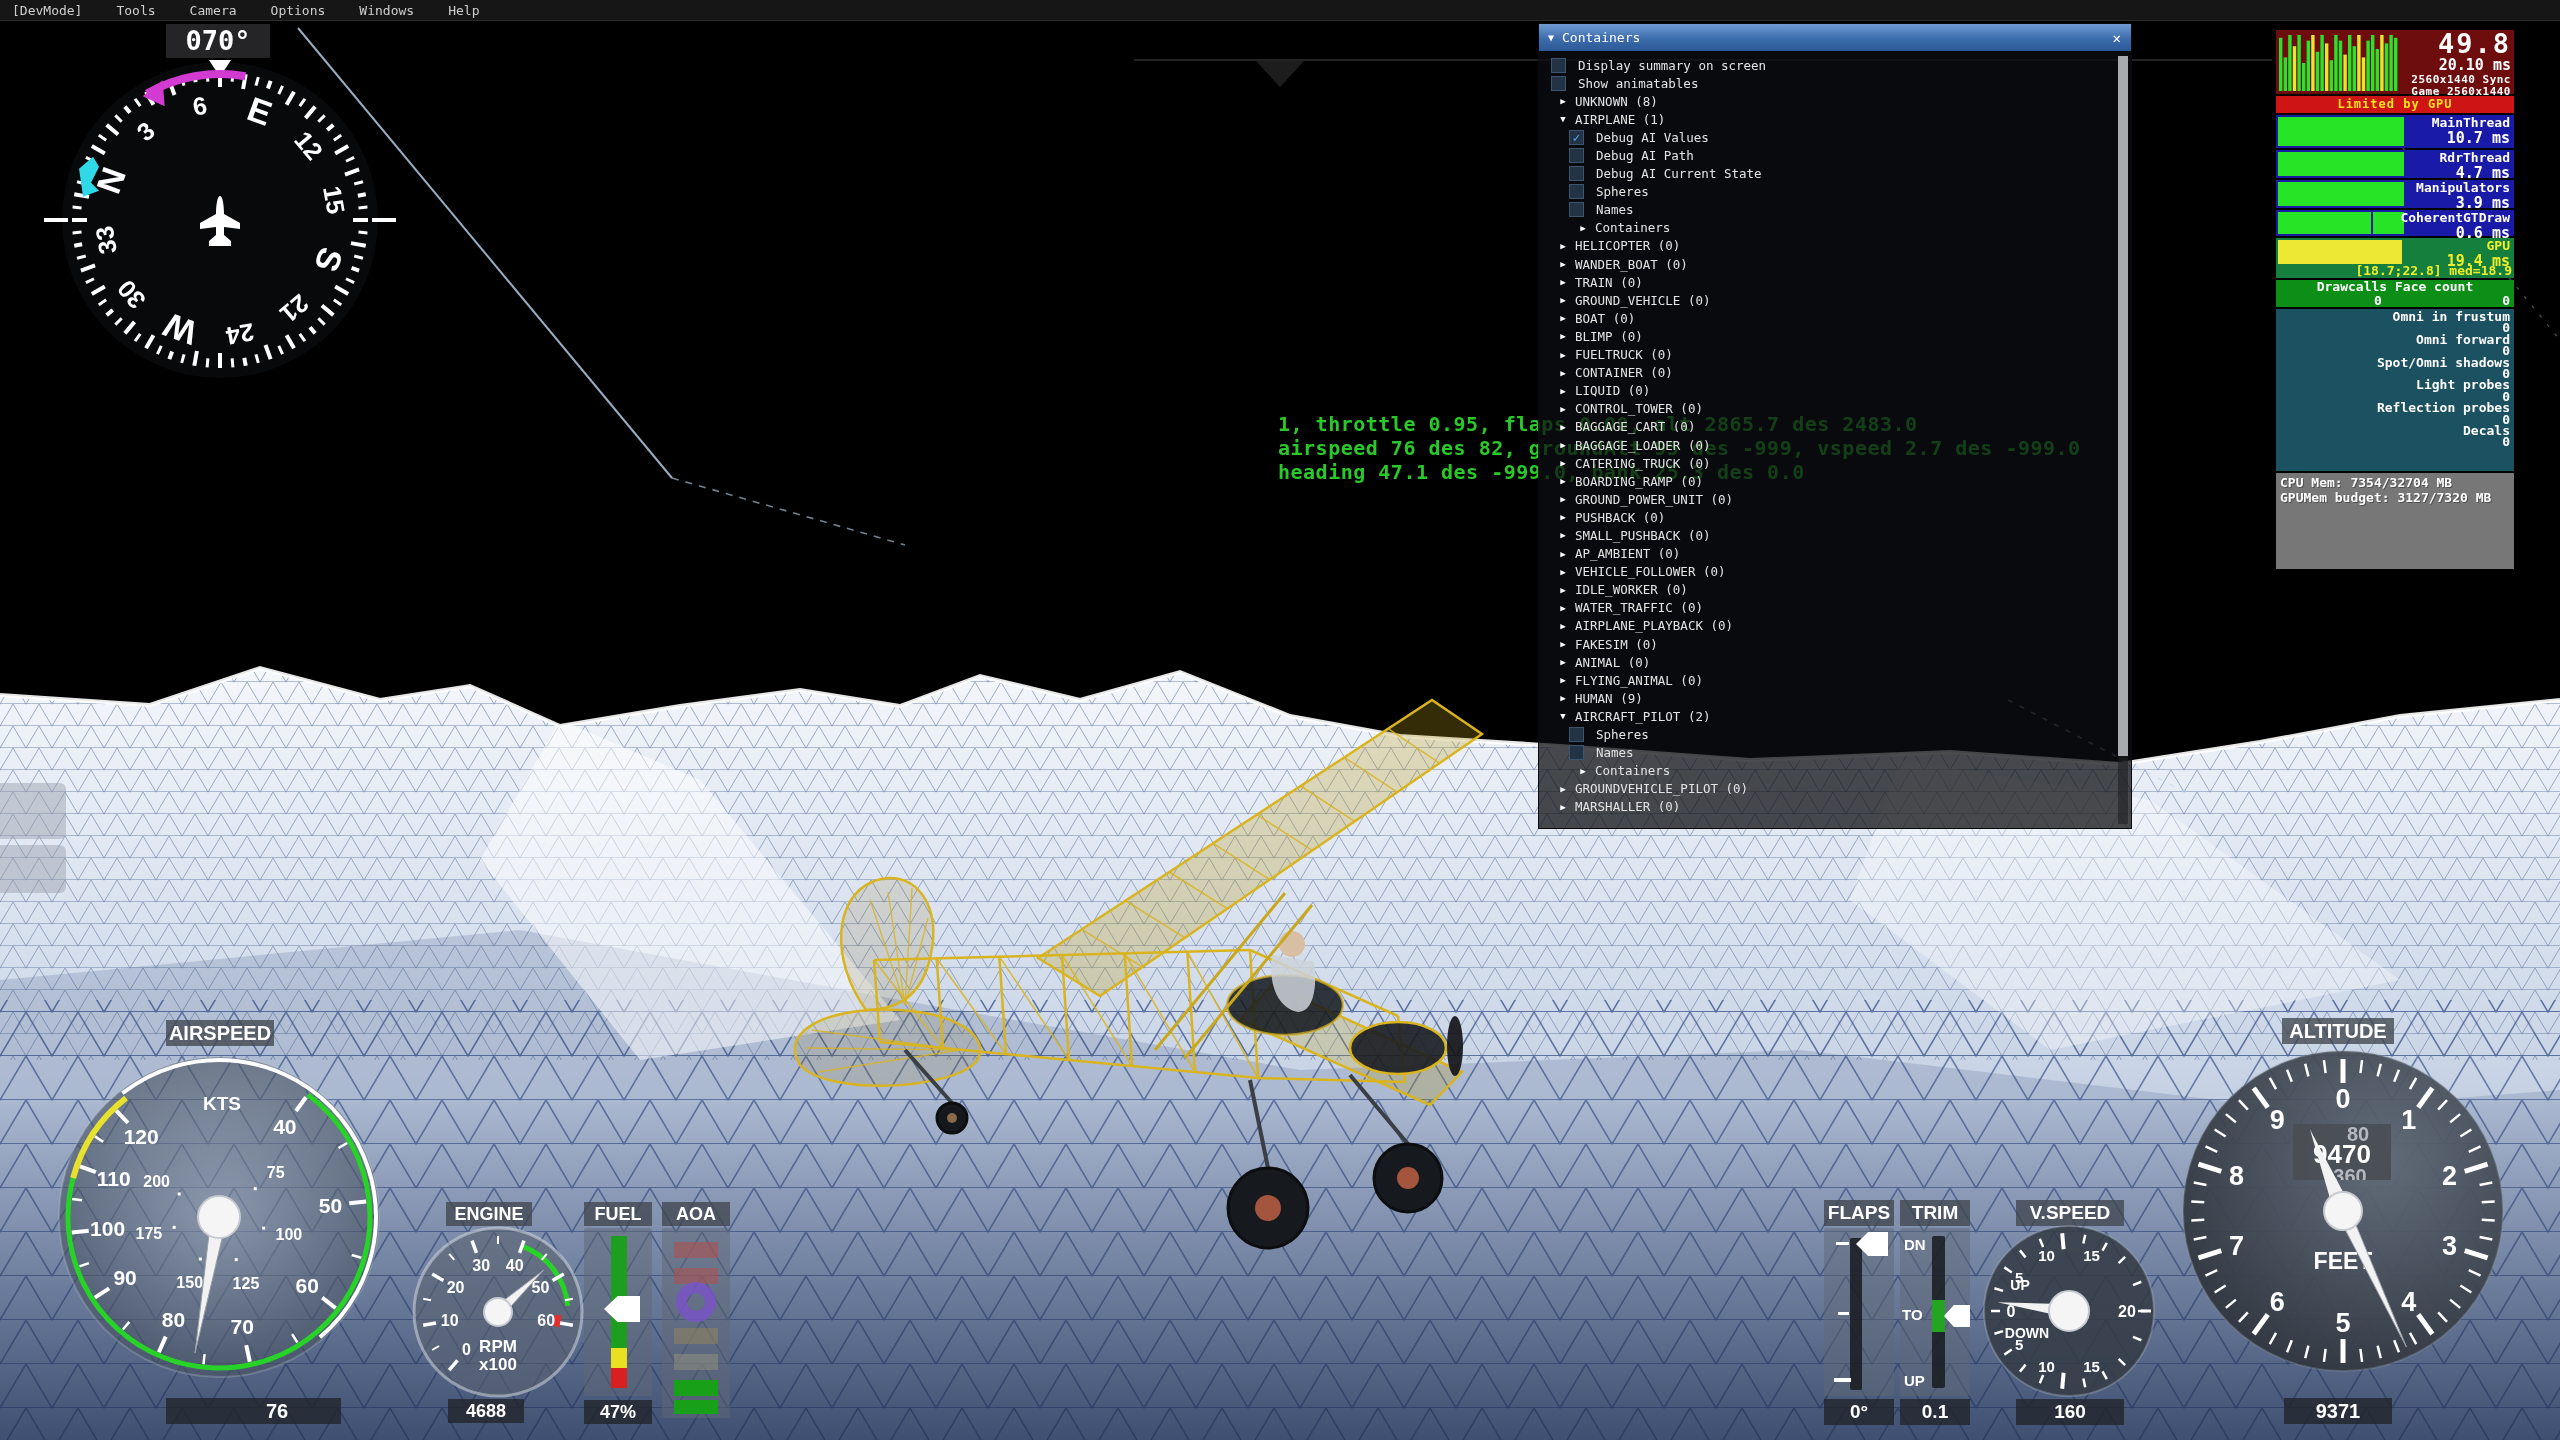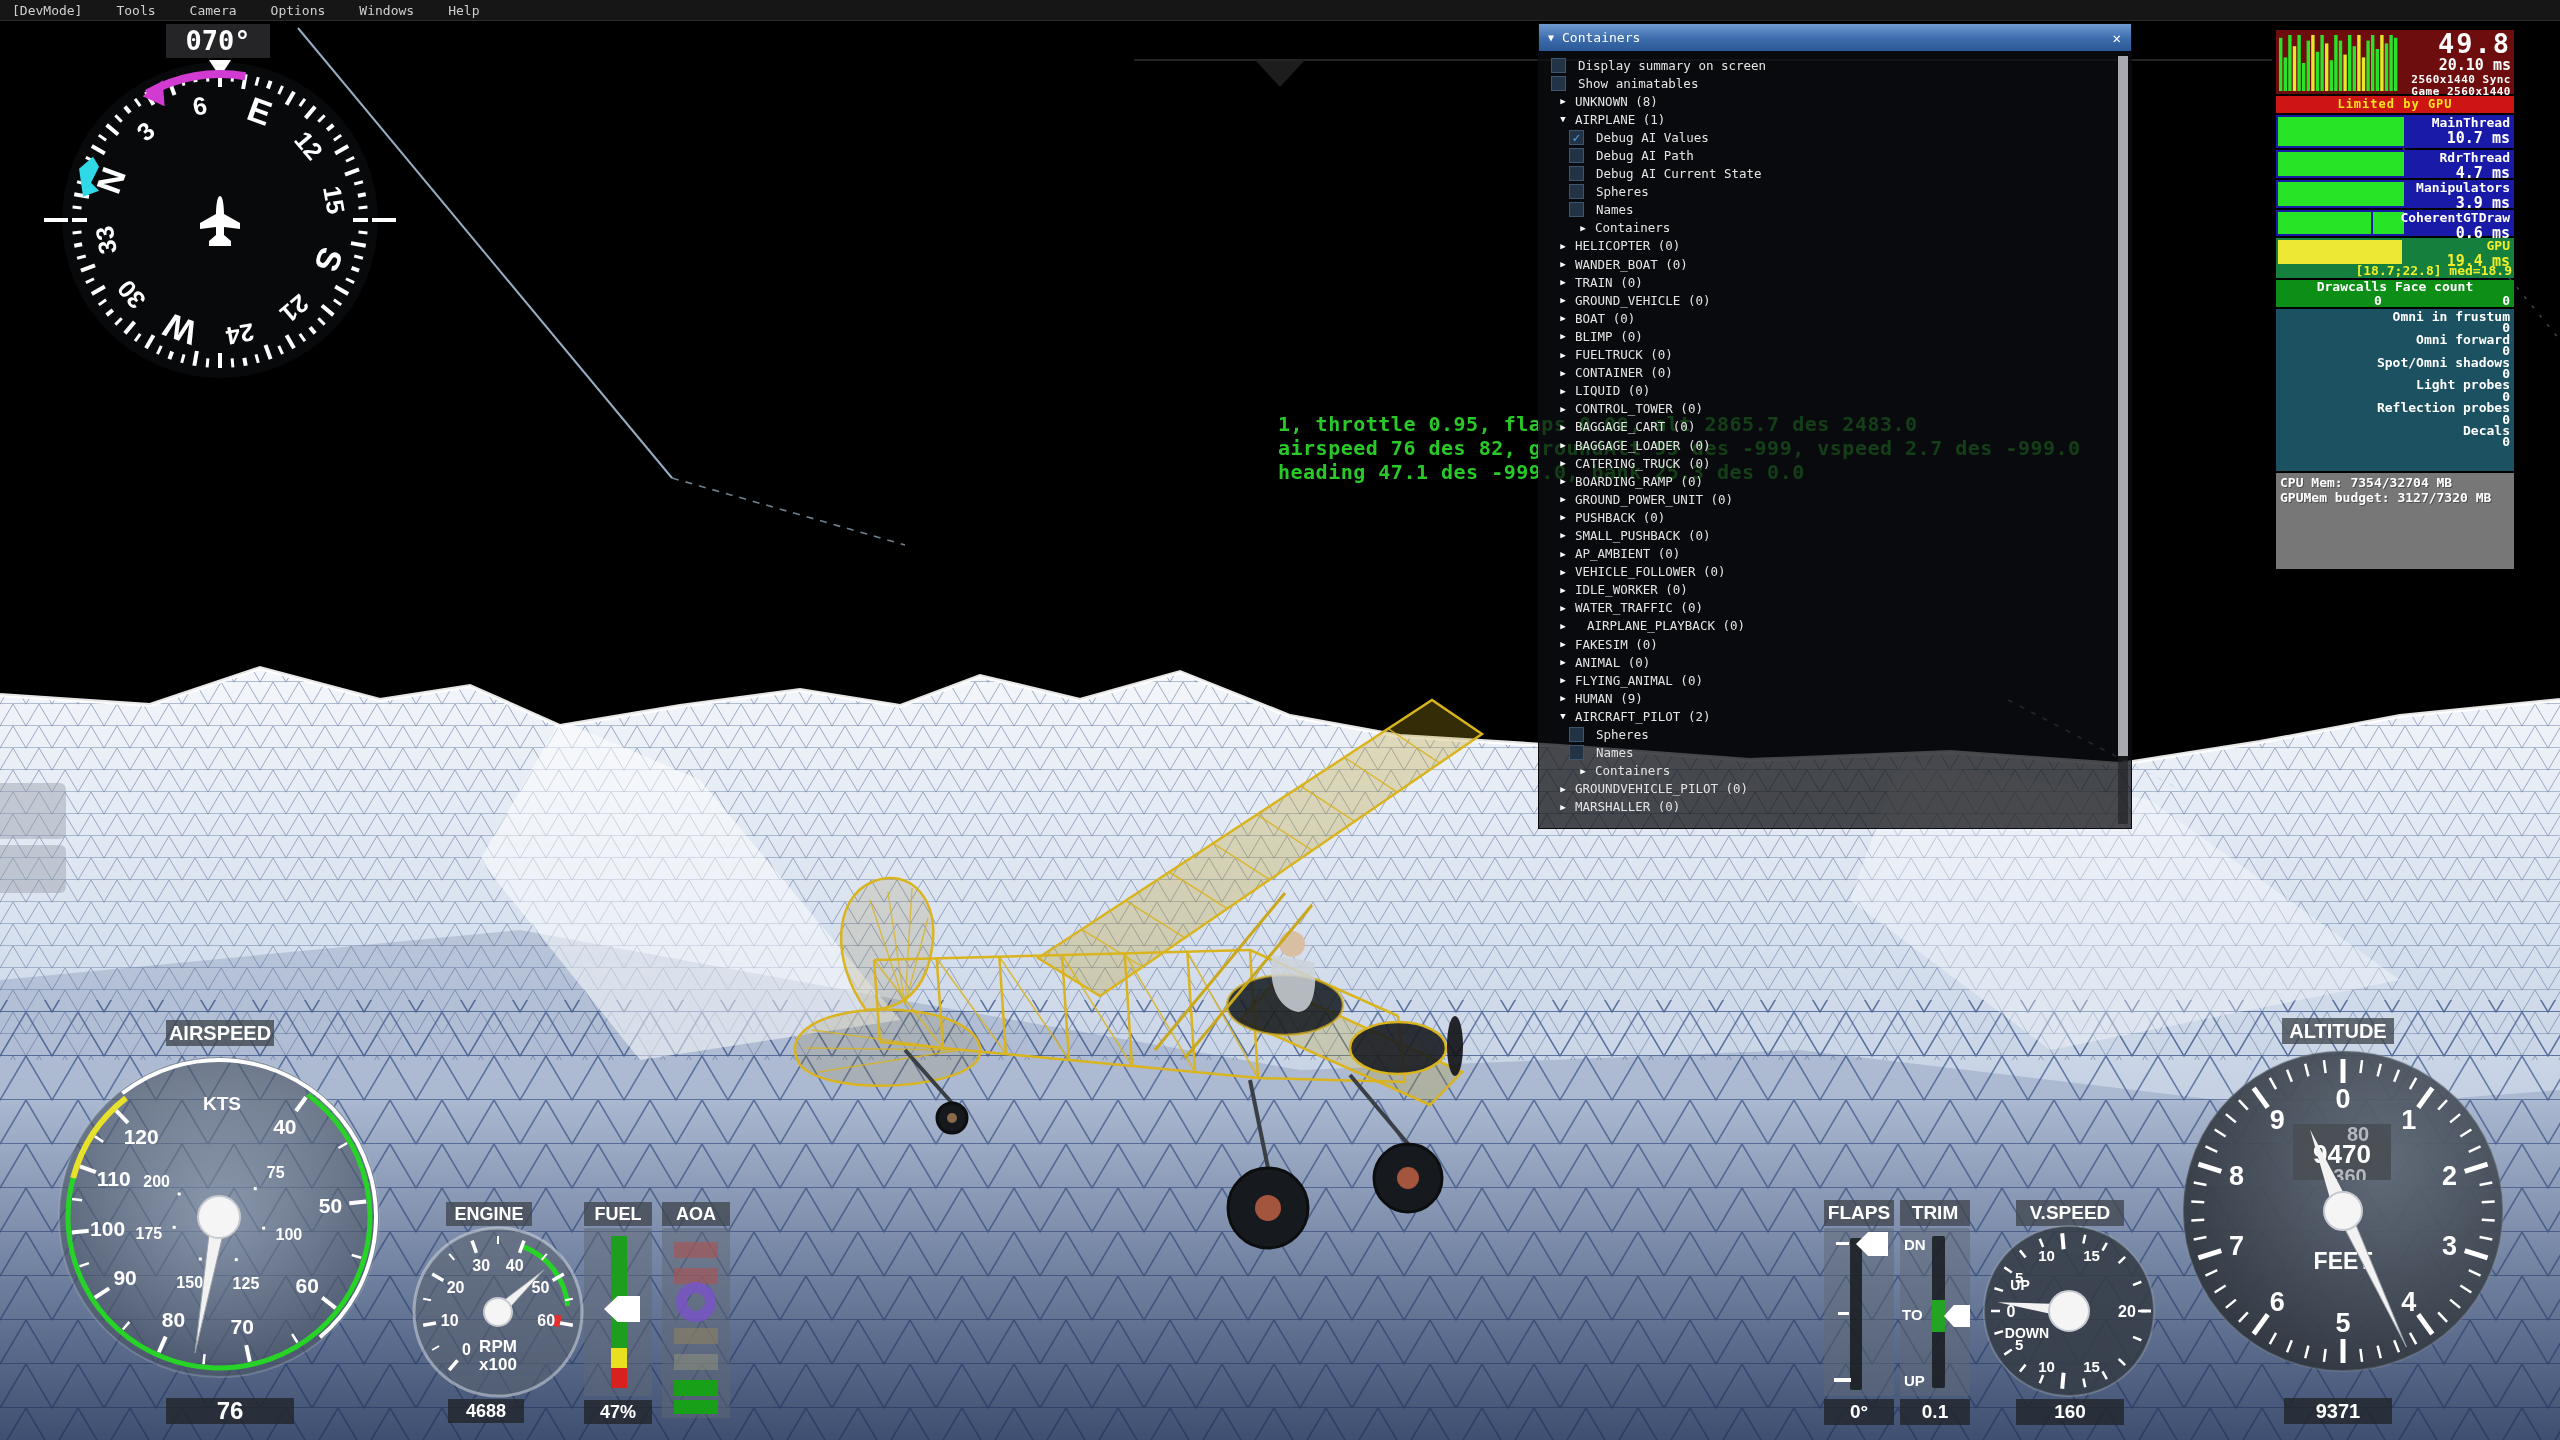--- a/index.html
+++ b/index.html
@@ -329,21 +329,21 @@
         <div class="prow" style="padding-left: 18px;"><span class="arrow">▶</span><span style="margin-left:6px;">BAGGAGE_LOADER (0)</span></div>
         <div class="prow" style="padding-left: 18px;"><span class="arrow">▶</span><span style="margin-left:6px;">CATERING_TRUCK (0)</span></div>
         <div class="prow" style="padding-left: 18px;"><span class="arrow">▶</span><span style="margin-left:6px;">BOARDING_RAMP (0)</span></div>
         <div class="prow" style="padding-left: 18px;"><span class="arrow">▶</span><span style="margin-left:6px;">GROUND_POWER_UNIT (0)</span></div>
         <div class="prow" style="padding-left: 18px;"><span class="arrow">▶</span><span style="margin-left:6px;">PUSHBACK (0)</span></div>
         <div class="prow" style="padding-left: 18px;"><span class="arrow">▶</span><span style="margin-left:6px;">SMALL_PUSHBACK (0)</span></div>
         <div class="prow" style="padding-left: 18px;"><span class="arrow">▶</span><span style="margin-left:6px;">AP_AMBIENT (0)</span></div>
         <div class="prow" style="padding-left: 18px;"><span class="arrow">▶</span><span style="margin-left:6px;">VEHICLE_FOLLOWER (0)</span></div>
         <div class="prow" style="padding-left: 18px;"><span class="arrow">▶</span><span style="margin-left:6px;">IDLE_WORKER (0)</span></div>
         <div class="prow" style="padding-left: 18px;"><span class="arrow">▶</span><span style="margin-left:6px;">WATER_TRAFFIC (0)</span></div>
-        <div class="prow" style="padding-left: 18px;"><span class="arrow">▶</span><span style="margin-left:18px;">AIRPLANE_PLAYBACK (0)</span></div>
+        <div class="prow" style="padding-left: 18px;"><span class="arrow">▶</span><span style="margin-left:6px;">AIRPLANE_PLAYBACK (0)</span></div>
         <div class="prow" style="padding-left: 18px;"><span class="arrow">▶</span><span style="margin-left:6px;">FAKESIM (0)</span></div>
         <div class="prow" style="padding-left: 18px;"><span class="arrow">▶</span><span style="margin-left:6px;">ANIMAL (0)</span></div>
         <div class="prow" style="padding-left: 18px;"><span class="arrow">▶</span><span style="margin-left:6px;">FLYING_ANIMAL (0)</span></div>
         <div class="prow" style="padding-left: 18px;"><span class="arrow">▶</span><span style="margin-left:6px;">HUMAN (9)</span></div>
         <div class="prow" style="padding-left: 18px;"><span class="arrow">▼</span><span style="margin-left:6px;">AIRCRAFT_PILOT (2)</span></div>
         <div class="prow" style="padding-left: 30px;"><div class="cbox"></div><span style="margin-left:12px;">Spheres</span></div>
         <div class="prow" style="padding-left: 30px;"><div class="cbox"></div><span style="margin-left:12px;">Names</span></div>
         <div class="prow" style="padding-left: 38px;"><span class="arrow">▶</span><span style="margin-left:6px;">Containers</span></div>
         <div class="prow" style="padding-left: 18px;"><span class="arrow">▶</span><span style="margin-left:6px;">GROUNDVEHICLE_PILOT (0)</span></div>
         <div class="prow" style="padding-left: 18px;"><span class="arrow">▶</span><span style="margin-left:6px;">MARSHALLER (0)</span></div>
@@ -505,21 +505,21 @@
       <text x="135.71496169854242" y="230.77527295026727" fill="#fff" font-size="16" font-weight="bold" text-anchor="middle" dominant-baseline="central">150</text>
       <rect x="144.7901144185132" y="205.52309105155965" width="3" height="3" fill="#fff"></rect>
       <text x="94.84535533546307" y="181.1964759127583" fill="#fff" font-size="16" font-weight="bold" text-anchor="middle" dominant-baseline="central">175</text>
       <rect x="118.67897701987918" y="173.8477484998178" width="3" height="3" fill="#fff"></rect>
       <text x="102.64617092752042" y="129" fill="#fff" font-size="16" font-weight="bold" text-anchor="middle" dominant-baseline="central">200</text>
       <rect x="123.66283142591583" y="140.5" width="3" height="3" fill="#fff"></rect>
       <text x="168" y="58" fill="#fff" font-size="19" font-weight="bold" text-anchor="middle">KTS</text>
       <path d="M141.03655148196358,300.9034699156847 L157.27259338968744,162.92944763917984 L172.96955758473396,165.69724594198127 Z" fill="#f2f2f2" stroke="#9aa0a8" stroke-width="1"></path>
       <circle cx="165" cy="165" r="21" fill="#f5f5f5" stroke="#c6cad0" stroke-width="2"></circle>
     </svg>
-  <div class="gvalue" style="left:166px;top:1398px;width:128px;height:26px;font-size:24px;line-height:26px;">76</div>
+  <div class="gvalue" style="left:166px;top:1398px;width:128px;height:26px;font-size:20px;line-height:26px;padding-left:47px;">76</div>
 
   <div class="glabel" style="left:446px;top:1202px;width:86px;height:24px;font-size:18px;line-height:24px;">ENGINE</div>
   <svg class="gsvg" id="engine-svg" style="left:410px;top:1224px;" width="176" height="176">
       <circle cx="88" cy="88" r="84" fill="rgba(88,97,110,.6)" stroke="rgba(220,226,232,.5)" stroke-width="3"></circle>
       <path d="M111.94141003279681,22.221516544986414 A70,70 0 0 1 157.73362886642218,81.89909800766392" stroke="#27d327" stroke-width="5" fill="none"></path>
       <path d="M147.91777208527444,91.14015737457662 A60,60 0 0 1 146.2177435765598,102.51531373598007" stroke="#e03030" stroke-width="7" fill="none"></path>
       <line x1="39.14814166382302" y1="146.21937767704233" x2="47.504380589748024" y2="136.2607999164956" stroke="#fff" stroke-width="3.5"></line>
       <text x="56.50340712535957" y="125.53617771282993" fill="#fff" font-size="16" font-weight="bold" text-anchor="middle" dominant-baseline="central">0</text>
       <line x1="22.18206931238268" y1="126.00000000000003" x2="29.110272542658194" y2="122.00000000000003" stroke="#fff" stroke-width="2"></line>
       <line x1="13.154610771072186" y1="101.1972615026867" x2="25.957111560230892" y2="98.9398351930166" stroke="#fff" stroke-width="3.5"></line>

